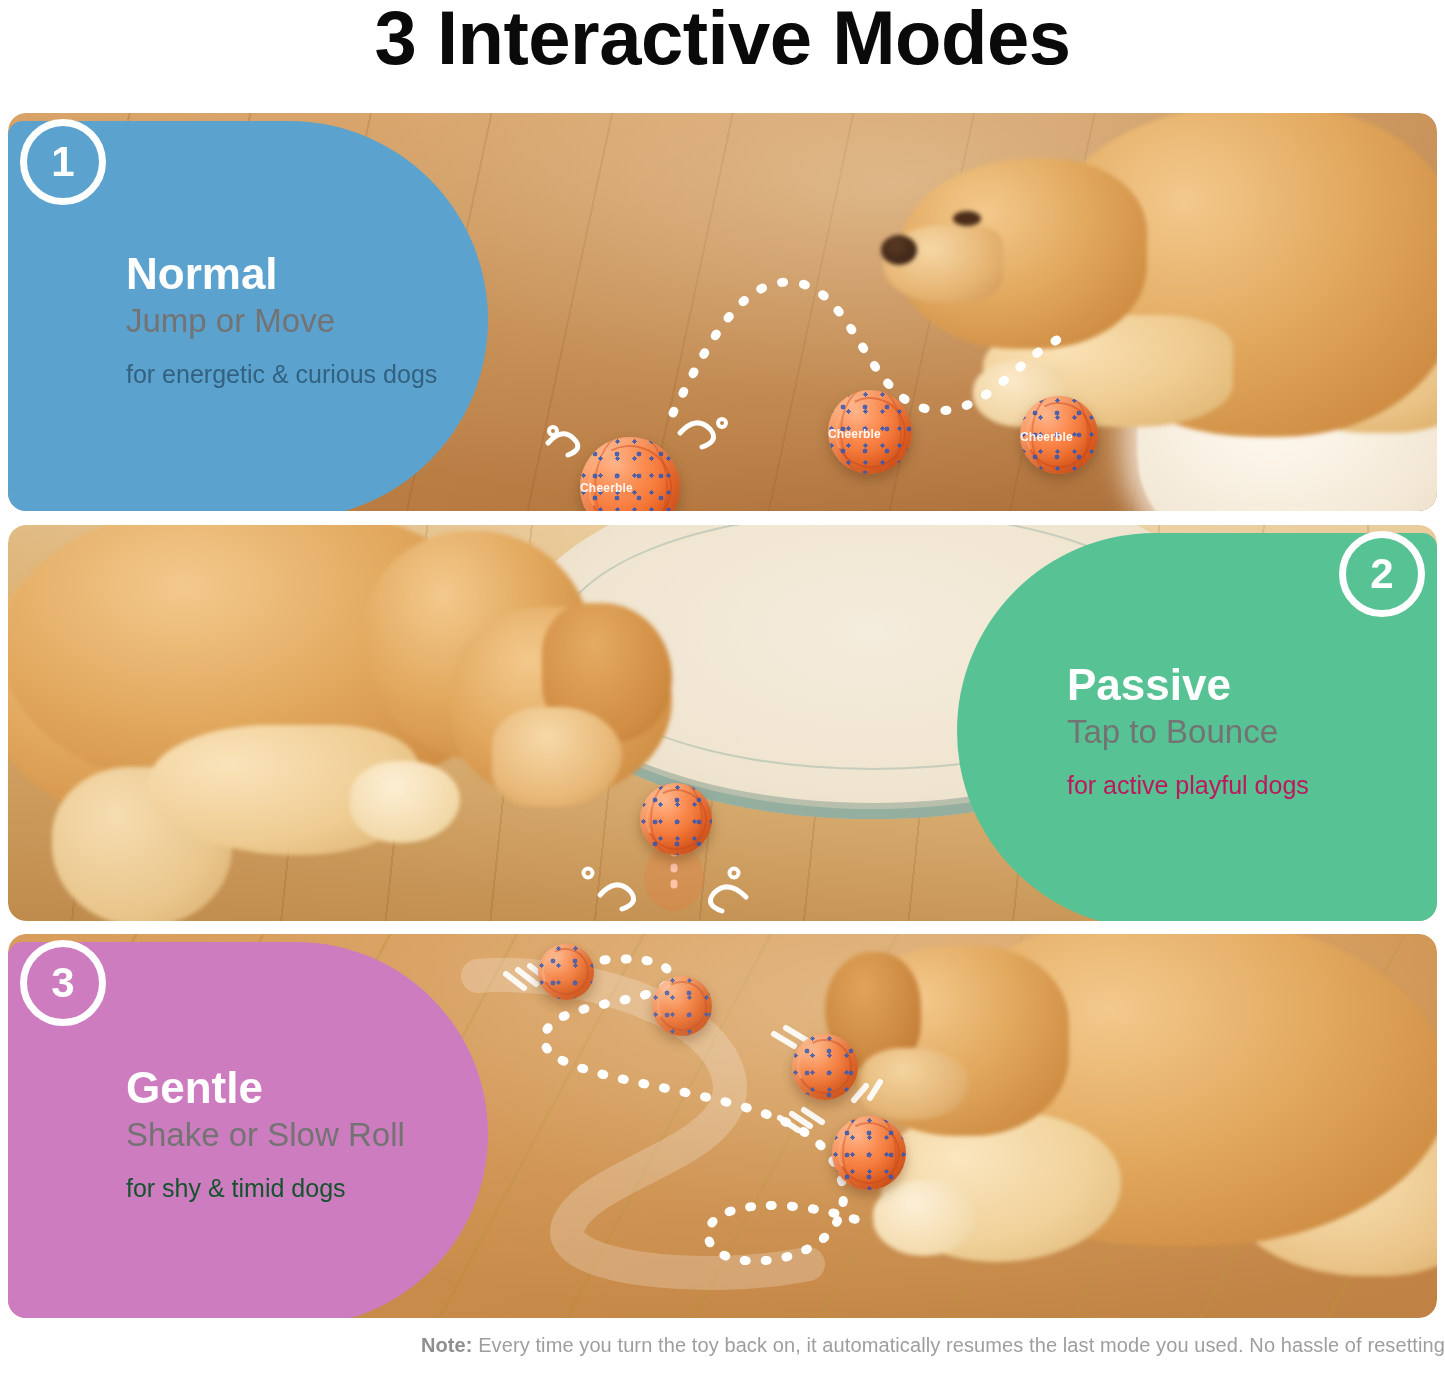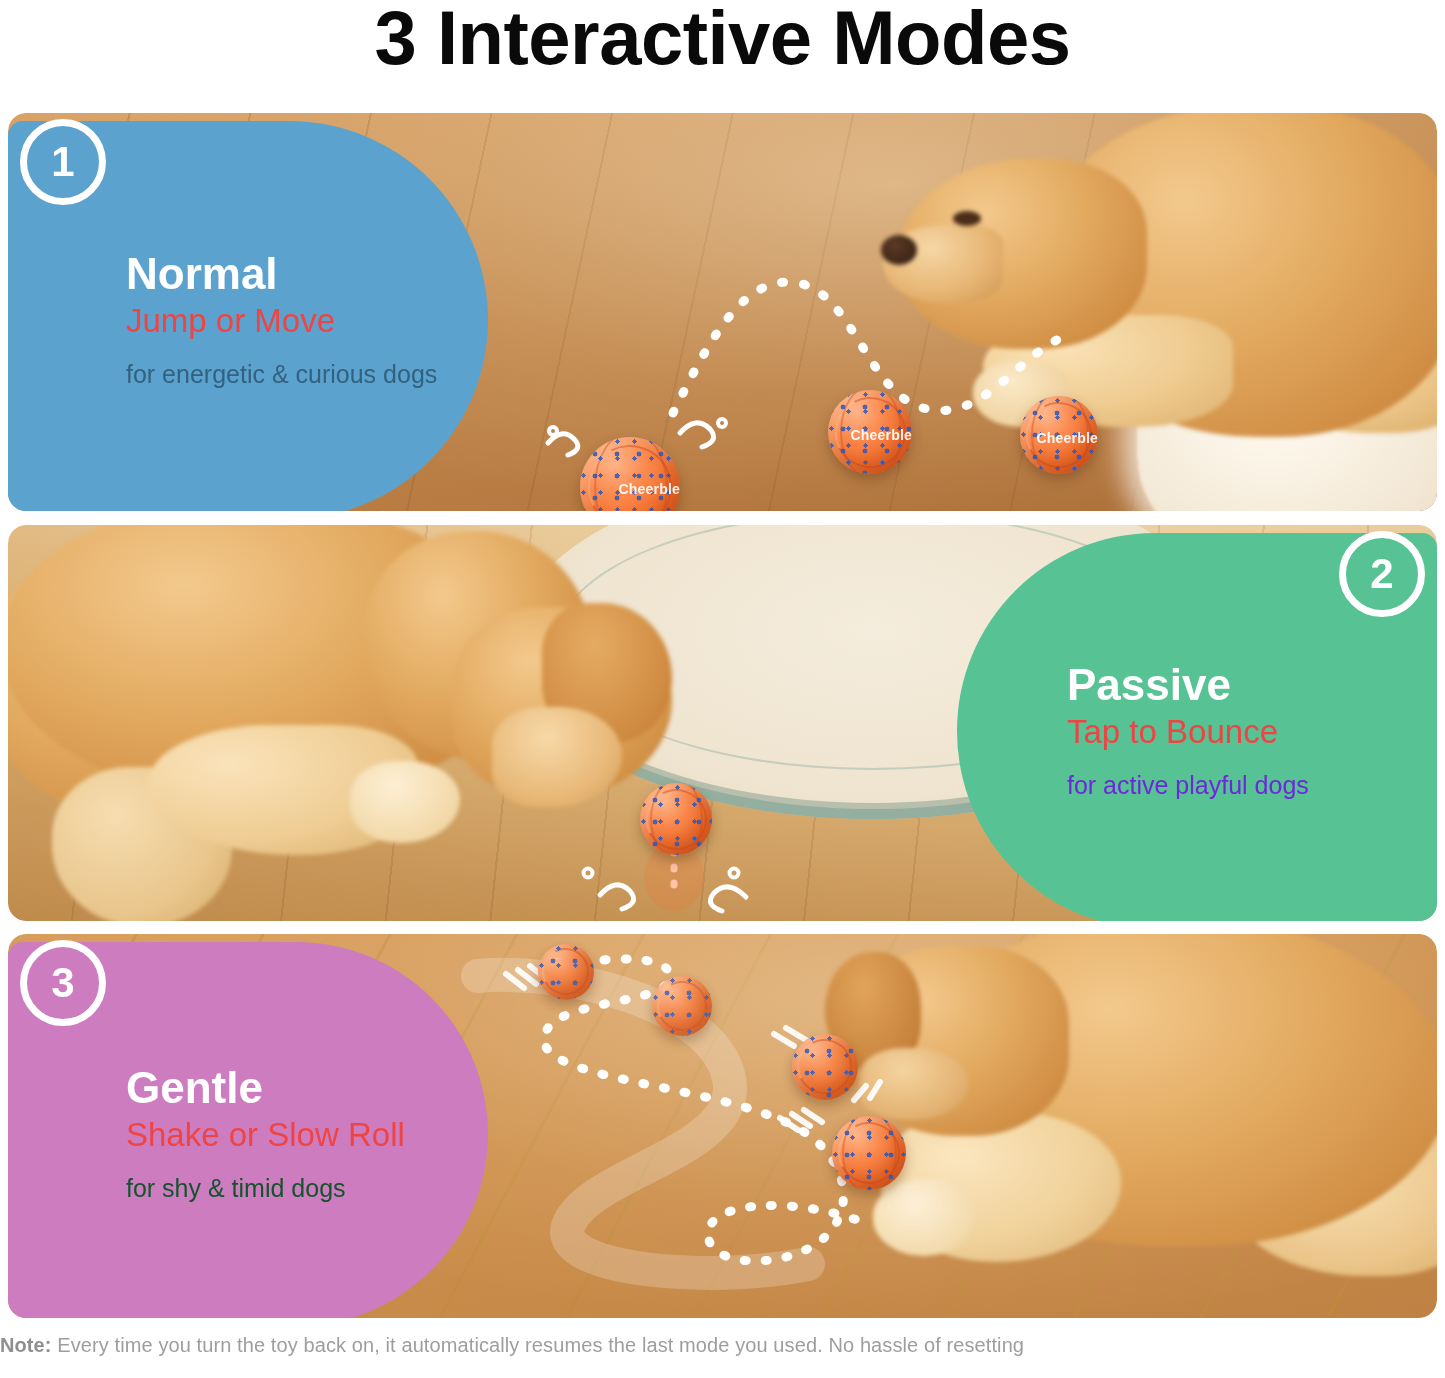--- a/index.html
+++ b/index.html
@@ -285,23 +285,23 @@
       radial-gradient(circle, #2f57b8 0 2.4px, transparent 2.6px),
       radial-gradient(circle, #2f57b8 0 2.0px, transparent 2.2px);
     background-size: 22px 22px, 17px 17px;
     background-position: 4px 6px, 12px 13px;
     opacity: 0.85;
   }
   .ball .brand {
     position: absolute;
     left: 0; right: 0;
     top: 44%;
-    text-align: right;
+    text-align: left;
     color: rgba(255,255,255,0.92);
-    font-size: 14px;
+    font-size: 12px;
     font-weight: bold;
     letter-spacing: 0.2px;
   }
 
   
   .motion-svg {
     position: absolute;
     inset: 0;
     width: 100%;
     height: 100%;
@@ -356,30 +356,30 @@
   .mode-name {
     font-size: 44px;
     font-weight: bold;
     color: #ffffff;
     line-height: 1.12;
     margin-bottom: 2px;
   }
   .mode-action {
     font-size: 33px;
     font-weight: normal;
-    color: #ef4444;
+    color: #737373;
     line-height: 1.2;
     margin-bottom: 18px;
   }
   .mode-audience {
     font-size: 25px;
     line-height: 1.3;
   }
   .bubble-1 .mode-audience { color: #336180; }
-  .bubble-2 .mode-audience { color: #6d28d9; }
+  .bubble-2 .mode-audience { color: #be185d; }
   .bubble-3 .mode-audience { color: #14532d; }
 
   
   .badge {
     position: absolute;
     z-index: 6;
     width: 86px;
     height: 86px;
     border-radius: 50%;
     border: 7px solid #ffffff;
@@ -396,21 +396,21 @@
   .badge-1 { background: #5ba3ce; }
   .badge-2 { background: #57c294; }
   .badge-3 { background: #ce7cc0; }
 
   
   .footer-note {
     position: absolute;
     left: 0;
     top: 1334px;
     width: 1445px;
-    text-align: left;
+    text-align: right;
     font-size: 20px;
     color: #9e9e9e;
     letter-spacing: 0.1px;
   }
   .footer-note .note-label {
     font-weight: bold;
     color: #8f8f8f;
   }
 </style>
 </head>

